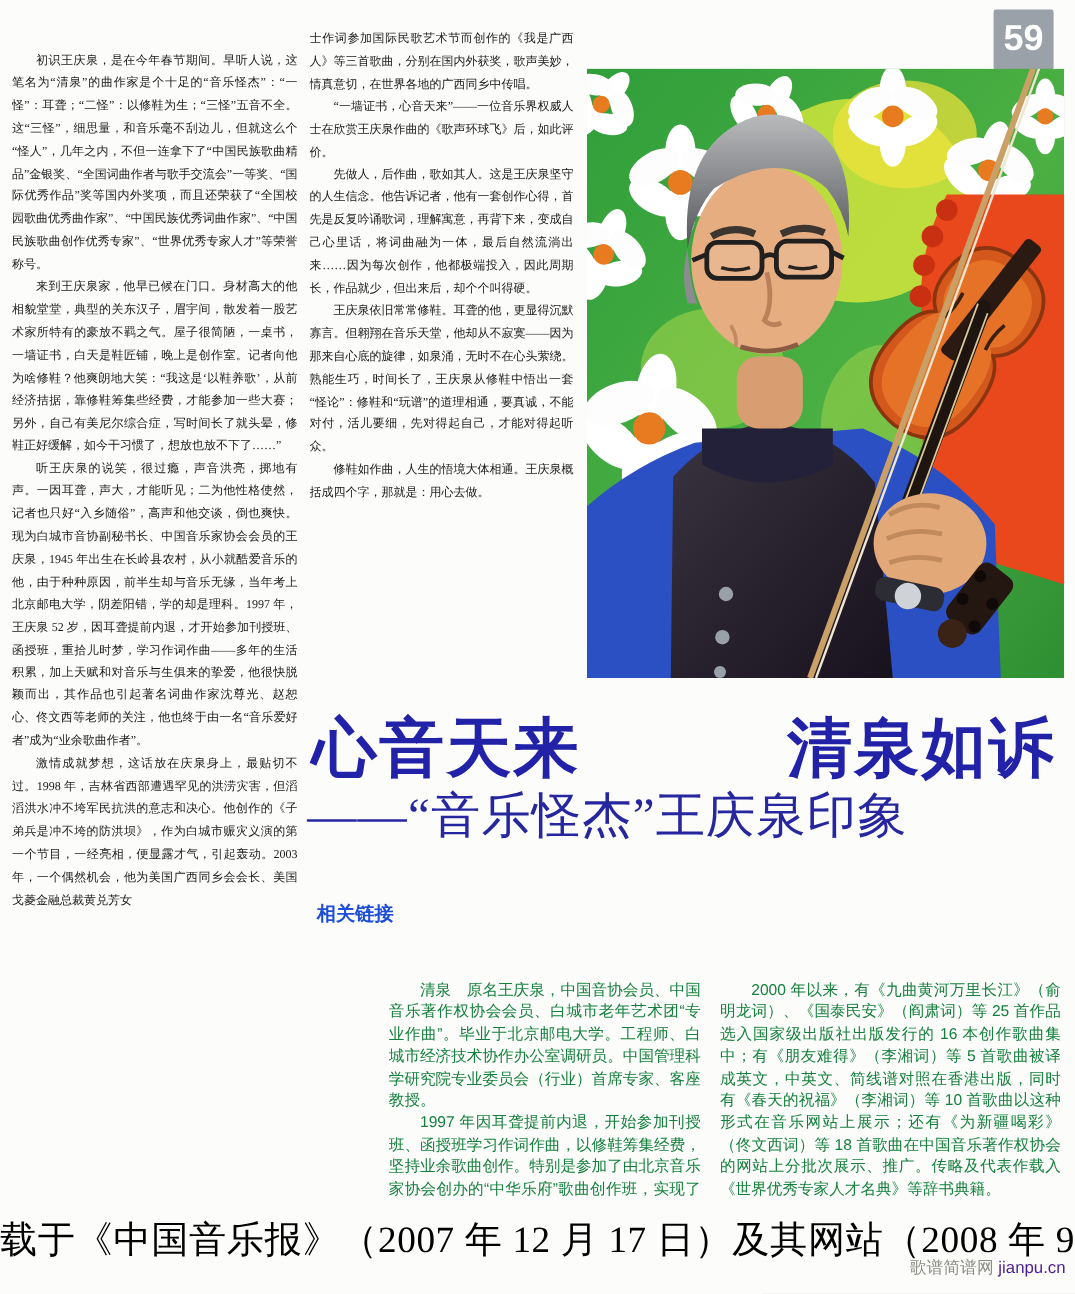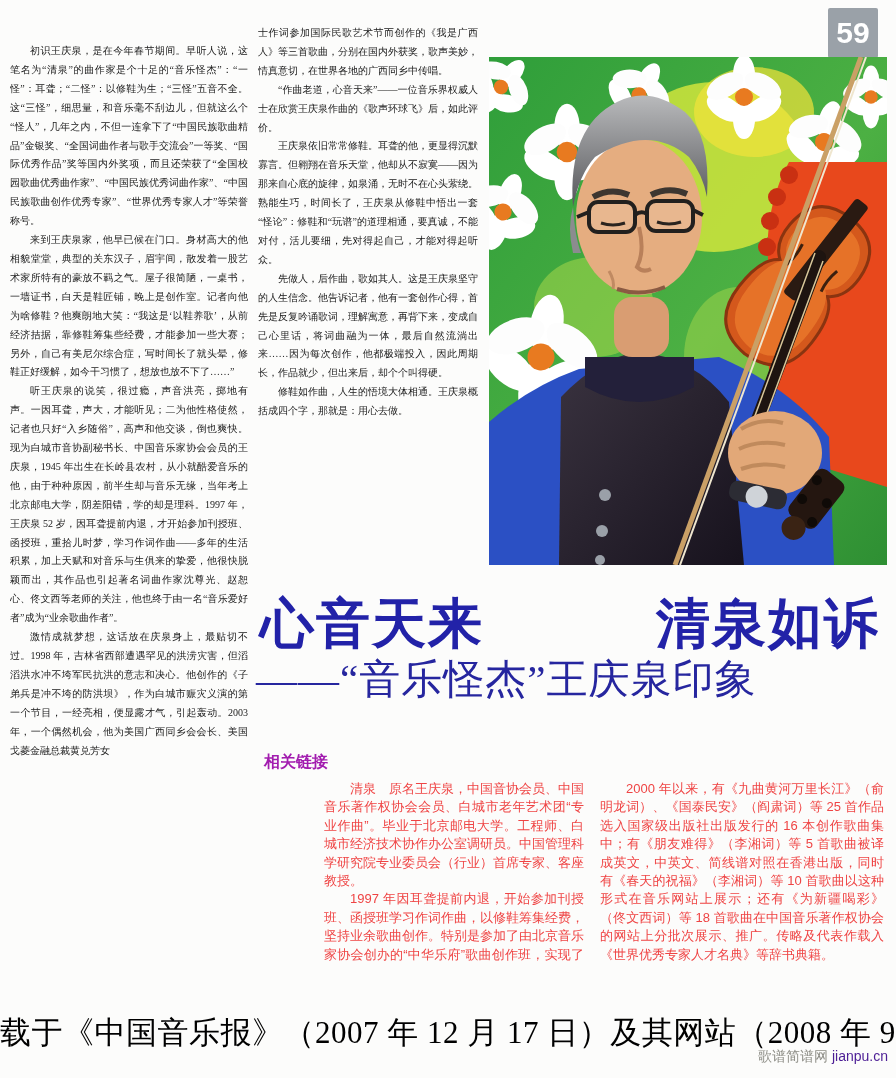--- a/index.html
+++ b/index.html
@@ -33,24 +33,24 @@
     font-size:54px;color:#2222a8;letter-spacing:2px;white-space:nowrap;
   }
   .subtitle{
     position:absolute;left:256px;top:652px;width:626px;text-align:left;
     font-family:"Liberation Serif",serif;font-size:41px;color:#26269f;
     white-space:nowrap;letter-spacing:1px;
   }
   
   .related-heading{
     position:absolute;left:264px;top:752px;
-    font-family:"Liberation Sans",sans-serif;font-weight:bold;font-size:16px;color:#a21caf;
+    font-family:"Liberation Sans",sans-serif;font-weight:bold;font-size:16px;color:#1d4ed8;
   }
   .rel-col{position:absolute;text-align:justify;overflow:hidden;
-    font-family:"Liberation Sans",sans-serif;font-size:13px;line-height:18.4px;color:#ef4444;}
+    font-family:"Liberation Sans",sans-serif;font-size:13px;line-height:18.4px;color:#15803d;margin-top:36px;}
   .rel-col p{margin:0;text-indent:2em;}
   .rel-col1{left:324px;top:780px;width:260px;height:186px;}
   .rel-col2{left:600px;top:780px;width:284px;height:186px;}
   
   .footer{
     position:absolute;left:0;top:1012px;width:896px;text-align:center;
     font-family:"Liberation Serif",serif;font-weight:normal;font-size:31px;color:#000;
     letter-spacing:.5px;white-space:nowrap;
   }
   .watermark{
@@ -71,23 +71,23 @@
 
   <div class="col col1">
     <p>初识王庆泉，是在今年春节期间。早听人说，这笔名为“清泉”的曲作家是个十足的“音乐怪杰”：“一怪”：耳聋；“二怪”：以修鞋为生；“三怪”五音不全。这“三怪”，细思量，和音乐毫不刮边儿，但就这么个“怪人”，几年之内，不但一连拿下了“中国民族歌曲精品”金银奖、“全国词曲作者与歌手交流会”一等奖、“国际优秀作品”奖等国内外奖项，而且还荣获了“全国校园歌曲优秀曲作家”、“中国民族优秀词曲作家”、“中国民族歌曲创作优秀专家”、“世界优秀专家人才”等荣誉称号。</p>
     <p>来到王庆泉家，他早已候在门口。身材高大的他相貌堂堂，典型的关东汉子，眉宇间，散发着一股艺术家所特有的豪放不羁之气。屋子很简陋，一桌书，一墙证书，白天是鞋匠铺，晚上是创作室。记者向他为啥修鞋？他爽朗地大笑：“我这是‘以鞋养歌’，从前经济拮据，靠修鞋筹集些经费，才能参加一些大赛；另外，自己有美尼尔综合症，写时间长了就头晕，修鞋正好缓解，如今干习惯了，想放也放不下了……”</p>
     <p>听王庆泉的说笑，很过瘾，声音洪亮，掷地有声。一因耳聋，声大，才能听见；二为他性格使然，记者也只好“入乡随俗”，高声和他交谈，倒也爽快。现为白城市音协副秘书长、中国音乐家协会会员的王庆泉，1945 年出生在长岭县农村，从小就酷爱音乐的他，由于种种原因，前半生却与音乐无缘，当年考上北京邮电大学，阴差阳错，学的却是理科。1997 年，王庆泉 52 岁，因耳聋提前内退，才开始参加刊授班、函授班，重拾儿时梦，学习作词作曲——多年的生活积累，加上天赋和对音乐与生俱来的挚爱，他很快脱颖而出，其作品也引起著名词曲作家沈尊光、赵恕心、佟文西等老师的关注，他也终于由一名“音乐爱好者”成为“业余歌曲作者”。</p>
     <p>激情成就梦想，这话放在庆泉身上，最贴切不过。1998 年，吉林省西部遭遇罕见的洪涝灾害，但滔滔洪水冲不垮军民抗洪的意志和决心。他创作的《子弟兵是冲不垮的防洪坝》，作为白城市赈灾义演的第一个节目，一经亮相，便显露才气，引起轰动。2003 年，一个偶然机会，他为美国广西同乡会会长、美国戈菱金融总裁黄兑芳女</p>
   </div>
 
   <div class="col col2">
     <p class="no-indent">士作词参加国际民歌艺术节而创作的《我是广西人》等三首歌曲，分别在国内外获奖，歌声美妙，情真意切，在世界各地的广西同乡中传唱。</p>
-    <p>“作曲老道，心音天来”——一位音乐界权威人士在欣赏王庆泉作曲的《歌声环球飞》后，如此评价。</p>
+    <p>“一墙证书，心音天来”——一位音乐界权威人士在欣赏王庆泉作曲的《歌声环球飞》后，如此评价。</p>
+    <p>先做人，后作曲，歌如其人。这是王庆泉坚守的人生信念。他告诉记者，他有一套创作心得，首先是反复吟诵歌词，理解寓意，再背下来，变成自己心里话，将词曲融为一体，最后自然流淌出来……因为每次创作，他都极端投入，因此周期长，作品就少，但出来后，却个个叫得硬。</p>
     <p>王庆泉依旧常常修鞋。耳聋的他，更显得沉默寡言。但翱翔在音乐天堂，他却从不寂寞——因为那来自心底的旋律，如泉涌，无时不在心头萦绕。熟能生巧，时间长了，王庆泉从修鞋中悟出一套“怪论”：修鞋和“玩谱”的道理相通，要真诚，不能对付，活儿要细，先对得起自己，才能对得起听众。</p>
-    <p>先做人，后作曲，歌如其人。这是王庆泉坚守的人生信念。他告诉记者，他有一套创作心得，首先是反复吟诵歌词，理解寓意，再背下来，变成自己心里话，将词曲融为一体，最后自然流淌出来……因为每次创作，他都极端投入，因此周期长，作品就少，但出来后，却个个叫得硬。</p>
     <p>修鞋如作曲，人生的悟境大体相通。王庆泉概括成四个字，那就是：用心去做。</p>
 
   </div>
 
   <div class="photo">
     <svg width="398" height="508" viewBox="0 0 398 508" xmlns="http://www.w3.org/2000/svg">
       <defs>
         <linearGradient id="gbg" x1="0" y1="0" x2="1" y2="1">
           <stop offset="0" stop-color="#2f9e3a"></stop>
             <stop offset="0.55" stop-color="#4cb043"></stop>

